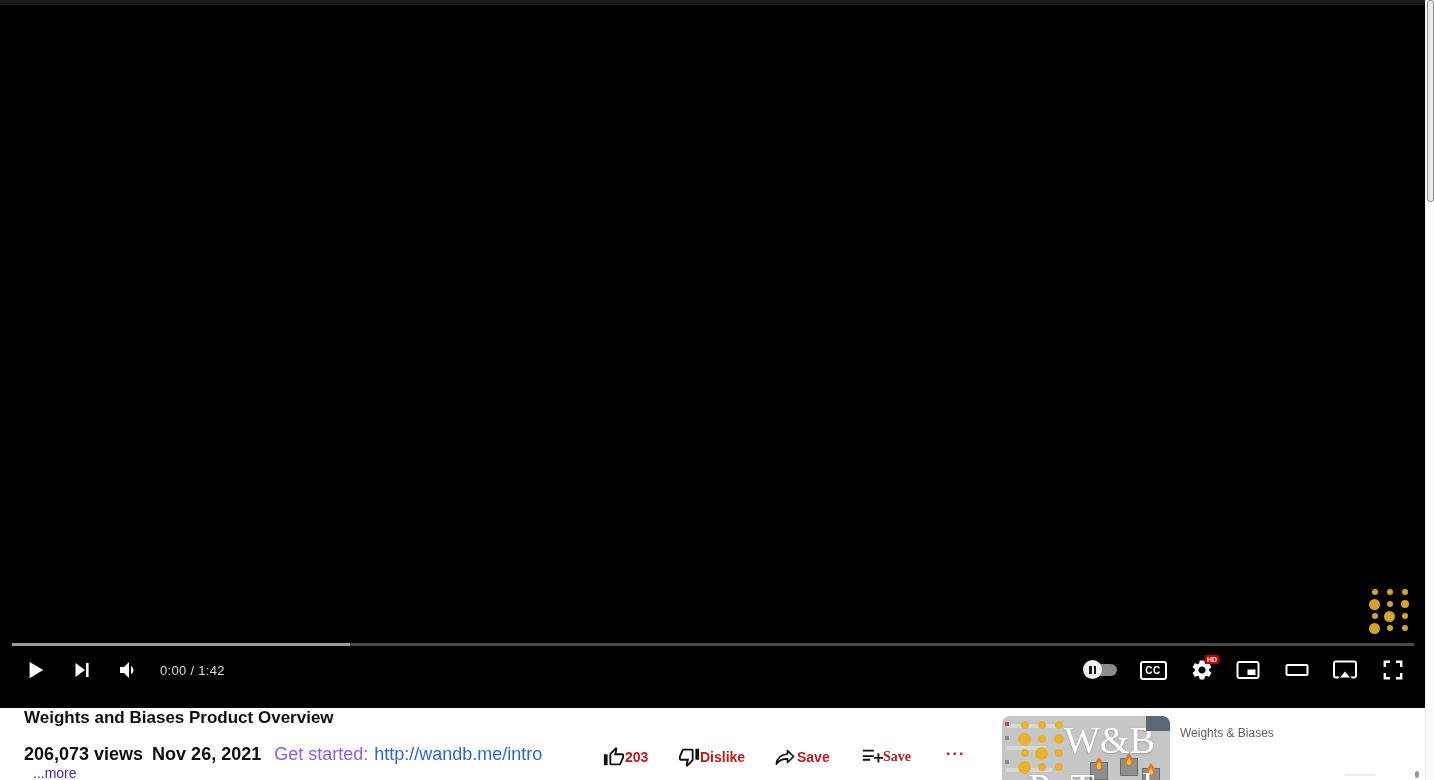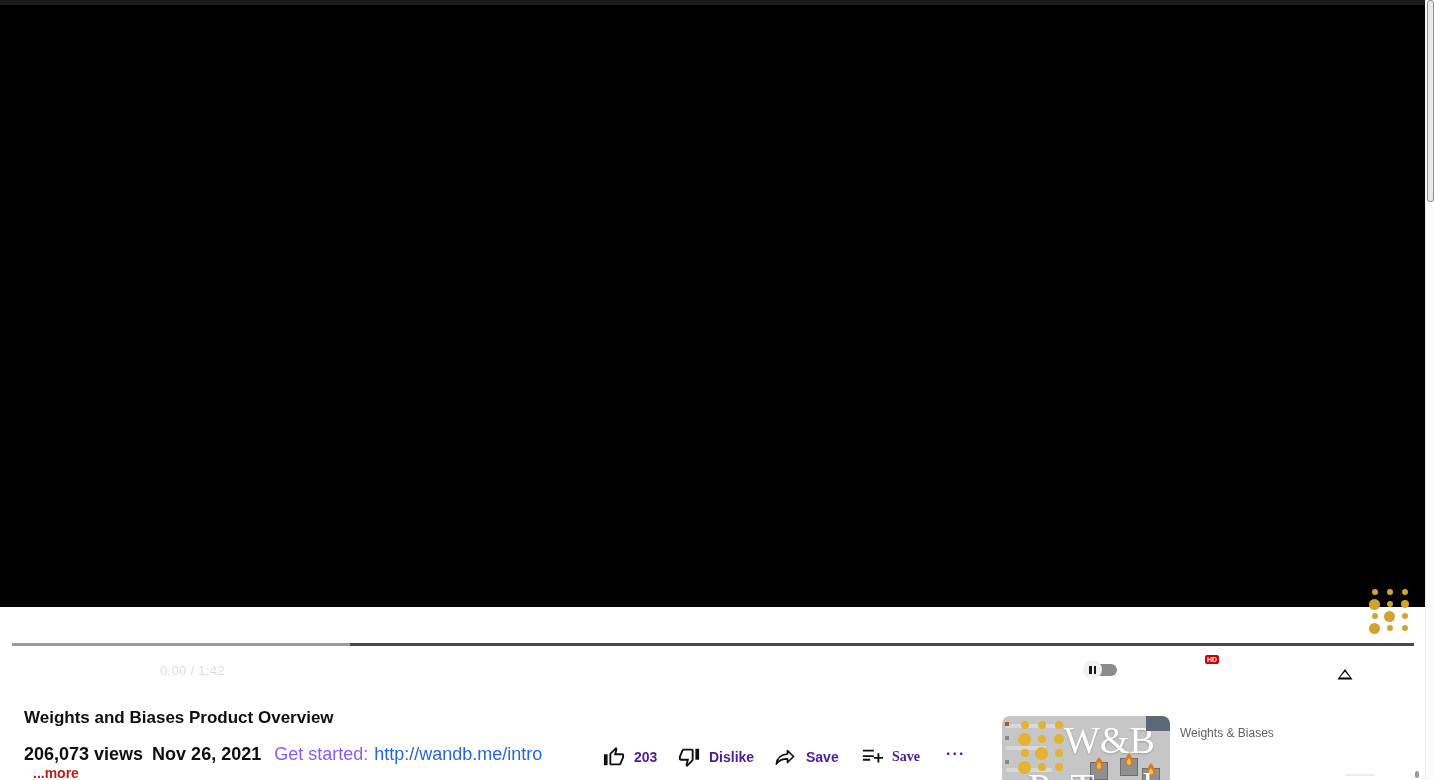--- a/index.html
+++ b/index.html
@@ -1,20 +1,20 @@
 <!DOCTYPE html>
 <html><head>
 <meta charset="utf-8">
 <style>
   html,body{margin:0;padding:0;background:#fff;}
   body{font-family:"Liberation Sans","DejaVu Sans",sans-serif;width:1434px;height:780px;overflow:hidden;position:relative;}
   .abs{position:absolute;}
 
   
-  #video-region{left:0;top:0;width:1426px;height:607px;background:#000;}
+  #video-region{left:0;top:0;width:1426px;height:708px;background:#000;}
   #top-strip{left:0;top:0;width:100%;height:5px;background:#1b1b1b;}
 
   
   .dots{display:grid;justify-items:center;align-items:center;}
   .dots .dot{border-radius:50%;background:#d2a32e;display:block;}
   #watermark{right:14px;top:586px;grid-template-columns:repeat(3,15px);grid-auto-rows:12px;}
   #watermark .s{width:6px;height:6px;}
   #watermark .m{width:8px;height:8px;}
   #watermark .l{width:11px;height:11px;}
 
@@ -40,23 +40,23 @@
   .hd-badge{position:absolute;top:3px;right:1px;background:#c00;color:#fff;font-size:7px;font-weight:700;padding:1px 2px;border-radius:2px;line-height:1;}
 
   
   #page-title{left:24px;top:708px;font-size:17px;font-weight:700;color:#0f0f0f;}
   #meta-row{left:24px;top:744px;display:flex;align-items:center;font-size:18px;color:#0f0f0f;}
   #meta-row .b{font-weight:700;}
   #meta-row .sep{width:9px;}
   #meta-row .sep2{width:13px;}
   #meta-row .gray{color:#8b5cf6;}
   #meta-row a{color:#2b66d4;text-decoration:none;margin-left:6px;}
-  #show-more{left:33px;top:765px;font-size:14px;font-weight:700;color:#b91c1c;cursor:pointer;}
-
-  .action{position:absolute;top:743px;height:28px;display:flex;align-items:center;gap:9px;cursor:pointer;color:#4c1d95;font-size:14px;font-weight:700;text-align:center;}
+  #show-more{left:33px;top:765px;font-size:14px;font-weight:400;color:#4c1d95;cursor:pointer;}
+
+  .action{position:absolute;top:743px;height:28px;display:flex;align-items:center;cursor:pointer;color:#b91c1c;font-size:14px;font-weight:700;text-align:center;}
   .action svg{display:block;}
   #more-actions{letter-spacing:2px;font-size:16px;font-weight:900;}
 
   
   #thumb{left:1002px;top:716px;width:168px;height:96px;background:#c6c6c6;border-radius:8px 8px 0 0;overflow:hidden;cursor:pointer;}
   .thumb-line{position:absolute;background:#d8d8d8;height:4px;border-radius:1px;}
   .speck{position:absolute;width:4px;height:4px;}
   #thumb-dots{left:14px;top:2px;grid-template-columns:repeat(3,17px);grid-auto-rows:14px;}
   #thumb-dots .dot{background:#e5b231;}
   #thumb-dots .s{width:8px;height:8px;}

